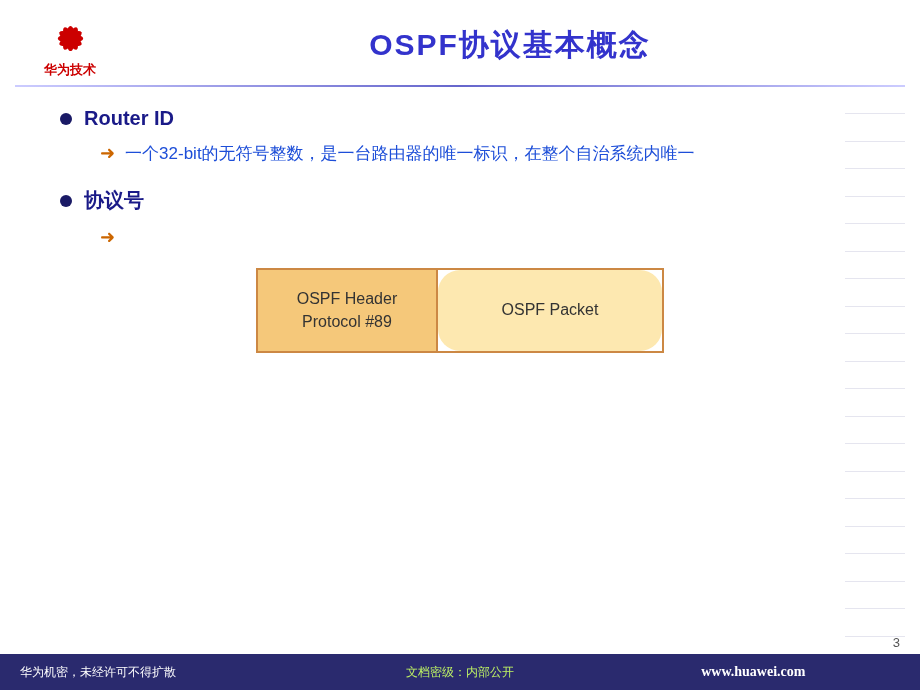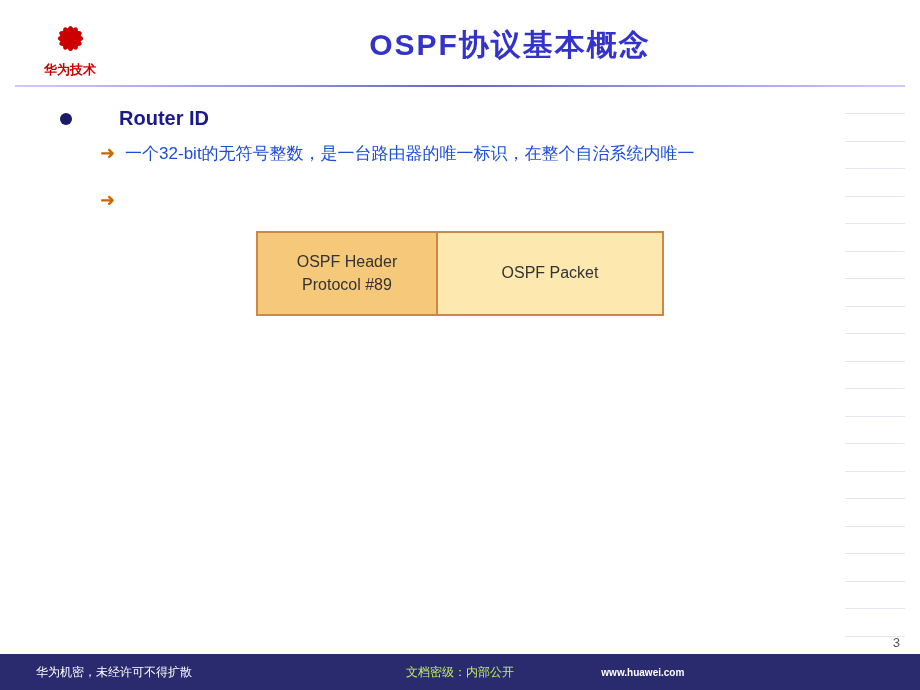--- a/index.html
+++ b/index.html
@@ -83,21 +83,20 @@
     }
 
     .bullet-section {
       margin-bottom: 20px;
     }
 
     .bullet-title {
       display: flex;
       align-items: center;
       margin-bottom: 10px;
-      gap: 35px;
     }
 
     .bullet-dot {
       width: 12px;
       height: 12px;
       background: #1a1a66;
       border-radius: 50%;
       margin-right: 12px;
       flex-shrink: 0;
     }
@@ -153,59 +152,60 @@
     }
 
     .diagram-cell-right {
       background: #fde8b0;
       flex: 1;
       padding: 18px 20px;
       text-align: center;
       display: flex;
       align-items: center;
       justify-content: center;
+      border-radius: 22px;
     }
 
     .diagram-text {
       font-size: 16px;
       color: #333;
       font-family: 'Microsoft YaHei', Arial, sans-serif;
       line-height: 1.4;
     }
 
     
     .footer {
       height: 36px;
       background: #2a2a6e;
       display: flex;
       align-items: center;
-      padding: 0 36px;
+      padding: 0 20px;
       position: relative;
     }
 
     .footer-left {
       color: #ffffff;
       font-size: 12px;
       flex: 1;
     }
 
     .footer-center {
       color: #bef264;
       font-size: 12px;
       flex: 1;
       text-align: center;
     }
 
     .footer-right {
       color: #ffffff;
-      font-size: 10px;
+      font-size: 14px;
       font-weight: bold;
       flex: 1;
-      text-align: left;
-      font-family: Liberation Sans, sans-serif;
+      text-align: center;
+      font-family: Liberation Serif, serif;
     }
 
     .footer-page {
       position: absolute;
       right: 20px;
       bottom: 40px;
       color: #555;
       font-size: 13px;
     }
 
@@ -291,20 +291,24 @@
         <div class="bullet-dot"></div>
         <span class="bullet-label">Router ID</span>
       </div>
       <div class="sub-bullet">
         <span class="arrow-icon">➜</span>
         <span class="sub-text">一个32-bit的无符号整数，是一台路由器的唯一标识，在整个自治系统内唯一</span>
       </div>
     </div>
 
     <div class="bullet-section">
+      <div class="bullet-title">
+        <div class="bullet-dot"></div>
+        <span class="bullet-label">协议号</span>
+      </div>
       <div class="sub-bullet">
         <span class="arrow-icon">➜</span>
       </div>
     </div>
 
     <div class="diagram-area">
       <div class="diagram-cell-left">
         <span class="diagram-text">OSPF Header<br>Protocol #89</span>
       </div>
       <div class="diagram-cell-right">

